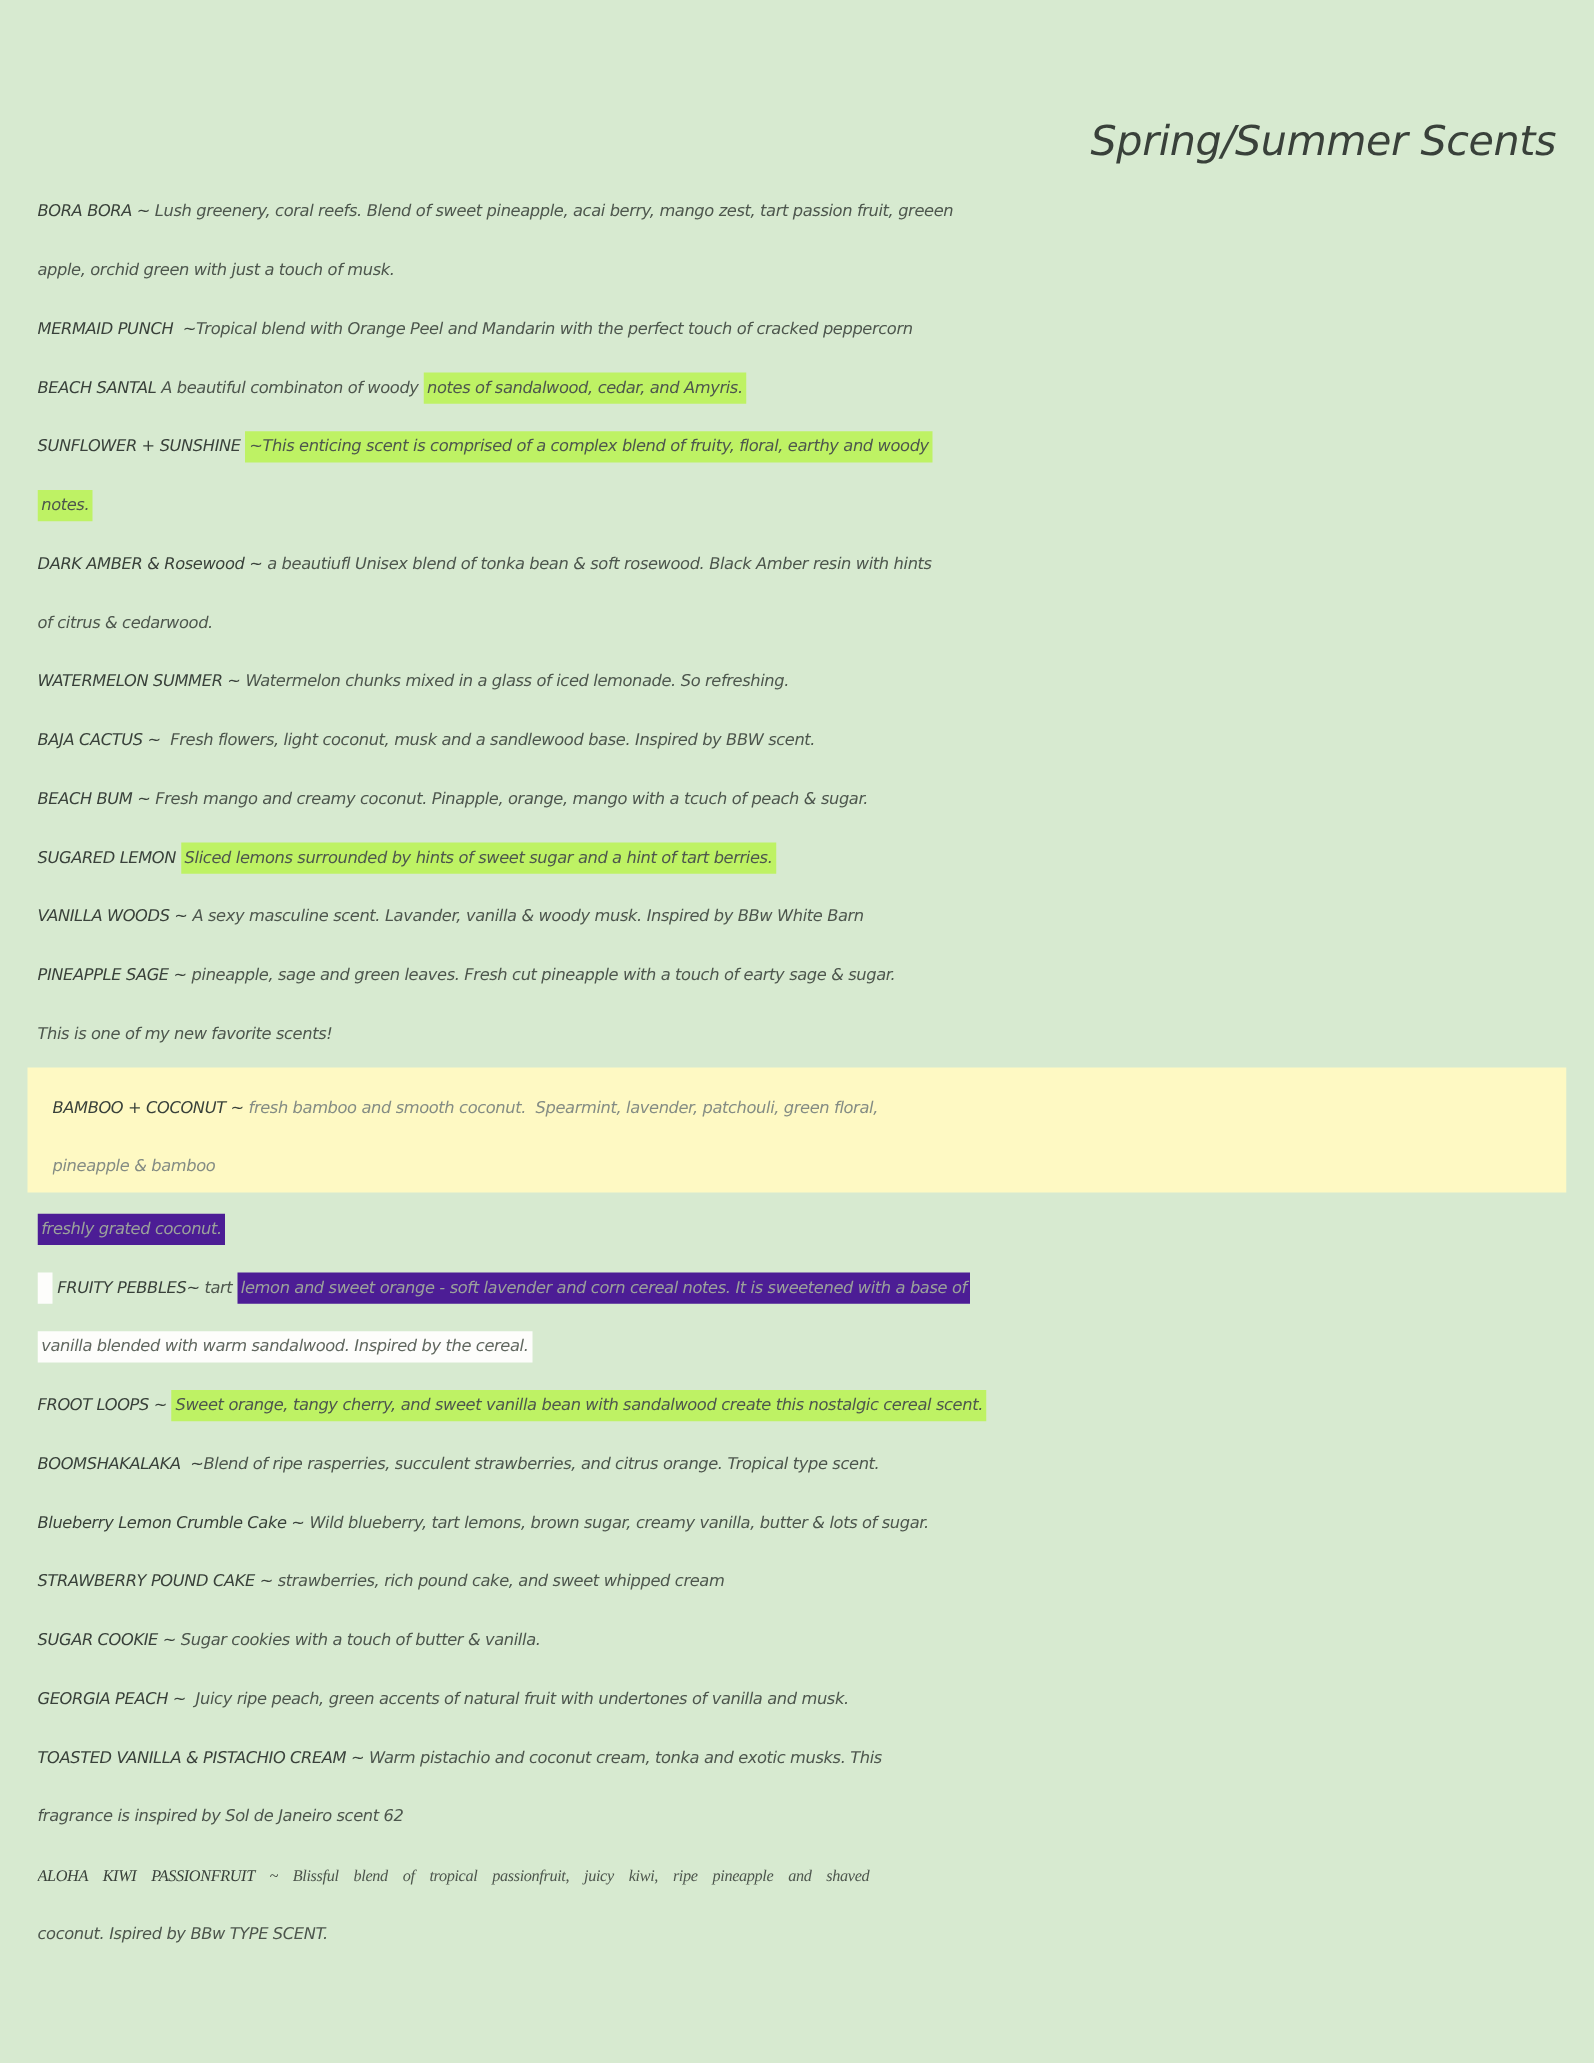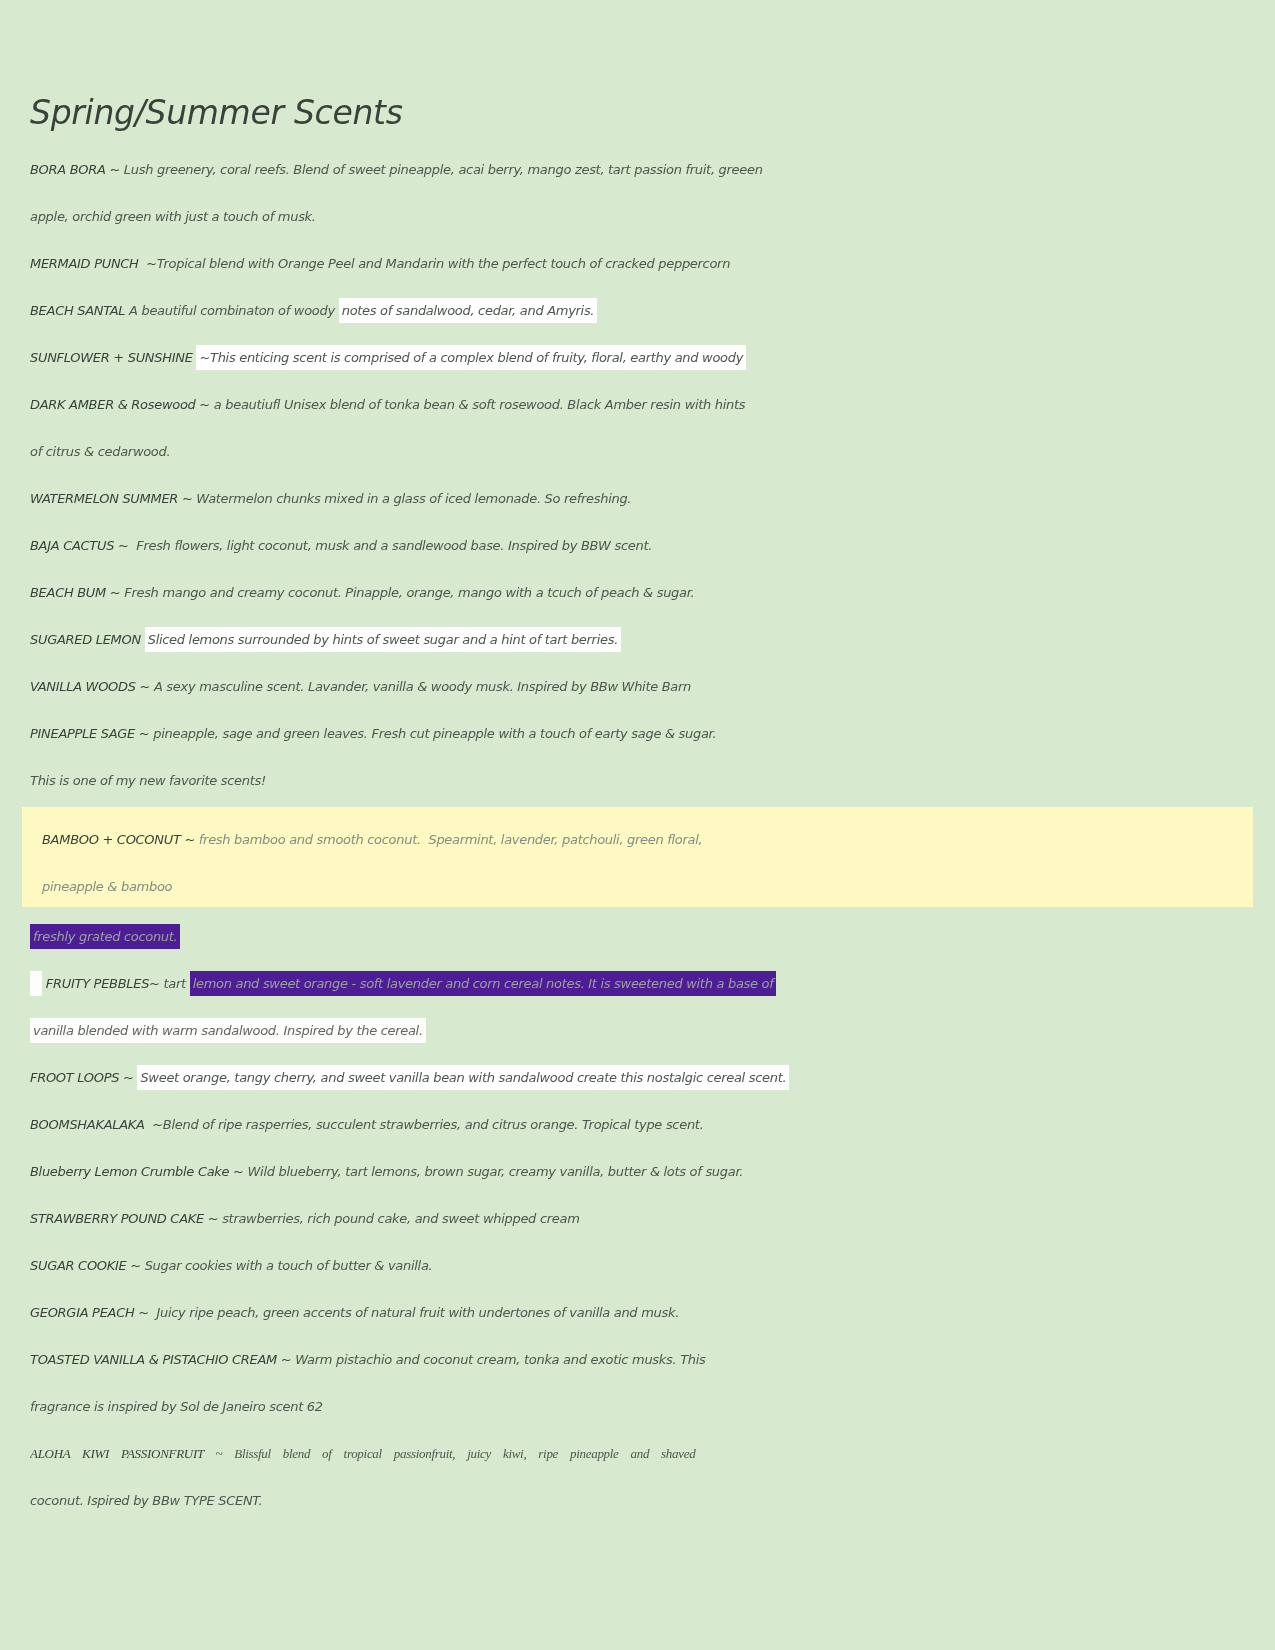--- a/index.html
+++ b/index.html
@@ -12,21 +12,21 @@
     font-style: italic;
     letter-spacing: -0.3px;
   }
   .page {
     box-sizing: border-box;
     width: 1275px;
     height: 1650px;
     padding: 92px 30px 0 30px;
   }
   .title {
-    text-align: left;
+    text-align: right;
     font-size: 33px;
     line-height: 42px;
     color: #39413a;
     margin-bottom: 18px;
   }
   .para { margin-bottom: 9px; }
   .para.bg {
     background: #fef9c3;
     margin-left: -8px;
     margin-right: -8px;
@@ -42,21 +42,21 @@
   .line.bg {
     background: #fdfdfb;
     margin-left: -8px;
     margin-right: -8px;
     padding-left: 8px;
     padding-right: 8px;
   }
   .line.wide { word-spacing: 9px; font-family: Liberation Serif, serif; }
   .seg-name  { color: #39413a; }
   .seg-desc  { color: #4d564d; }
-  .seg-hl    { color: #4d564d; background: #ffffff; padding: 5px 3px; }
+  .seg-hl    { color: #4d564d; background: #bef264; padding: 5px 3px; }
   .seg-hlgray{ color: #9ba29b; background: #4c1d95; padding: 5px 3px; }
   .seg-hlmid { color: #60675f; background: #fdfdfb; padding: 5px 3px; }
   .seg-gray  { color: #848c84; }
   .seg-graylight { color: #a2a9a2; }
   .seg-pad   { background: #fdfdfb; padding: 5px 4px; margin-right: 4px; }
 </style>
 </head>
 <body>
 
 <div class="page">
@@ -67,20 +67,21 @@
         <div class="line"><span class="seg-desc">apple, orchid green with just a touch of musk.</span></div>
       </div>
       <div class="para">
         <div class="line"><span class="seg-name">MERMAID PUNCH &nbsp;~</span><span class="seg-desc">Tropical blend with Orange Peel and Mandarin with the perfect touch of cracked peppercorn</span></div>
       </div>
       <div class="para">
         <div class="line"><span class="seg-name">BEACH SANTAL </span><span class="seg-desc">A beautiful combinaton of woody </span><span class="seg-hl">notes of sandalwood, cedar, and Amyris.</span></div>
       </div>
       <div class="para">
         <div class="line"><span class="seg-name">SUNFLOWER + SUNSHINE </span><span class="seg-hl">~This enticing scent is comprised of a complex blend of fruity, floral, earthy and woody</span></div>
+        <div class="line"><span class="seg-hl">notes.</span></div>
       </div>
       <div class="para">
         <div class="line"><span class="seg-name">DARK AMBER &amp; Rosewood ~ </span><span class="seg-desc">a beautiufl Unisex blend of tonka bean &amp; soft rosewood. Black Amber resin with hints</span></div>
         <div class="line"><span class="seg-desc">of citrus &amp; cedarwood.</span></div>
       </div>
       <div class="para">
         <div class="line"><span class="seg-name">WATERMELON SUMMER ~ </span><span class="seg-desc">Watermelon chunks mixed in a glass of iced lemonade. So refreshing.</span></div>
       </div>
       <div class="para">
         <div class="line"><span class="seg-name">BAJA CACTUS ~ &nbsp;</span><span class="seg-desc">Fresh flowers, light coconut, musk and a sandlewood base. Inspired by BBW scent.</span></div>

